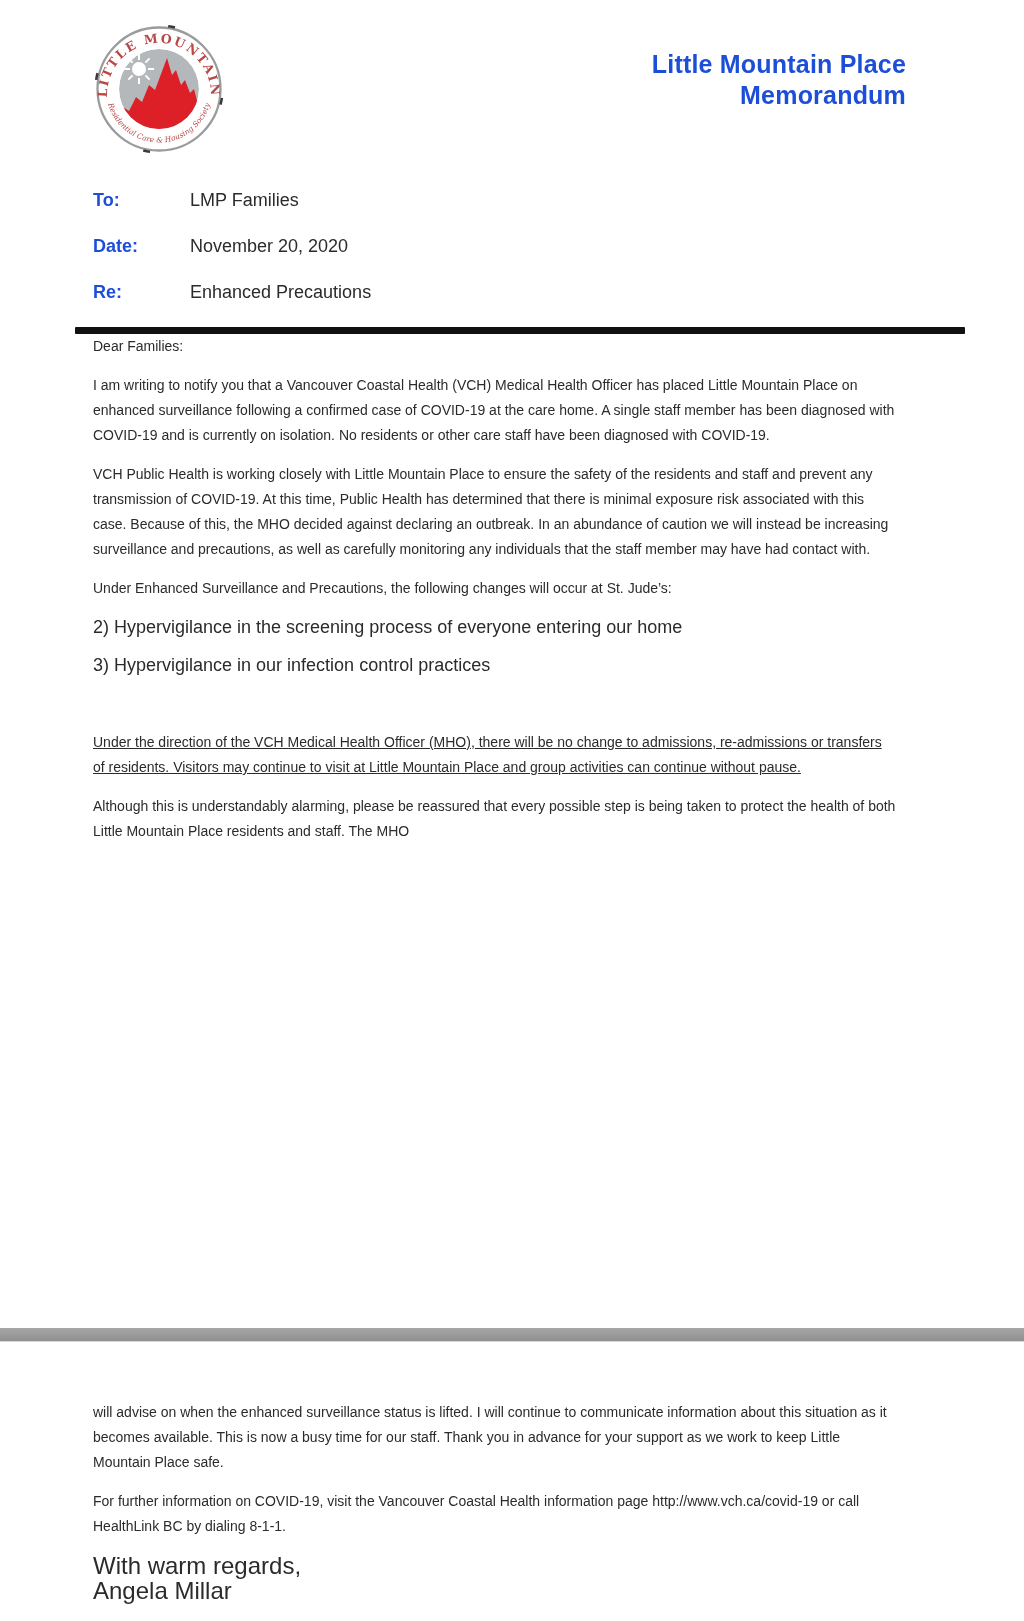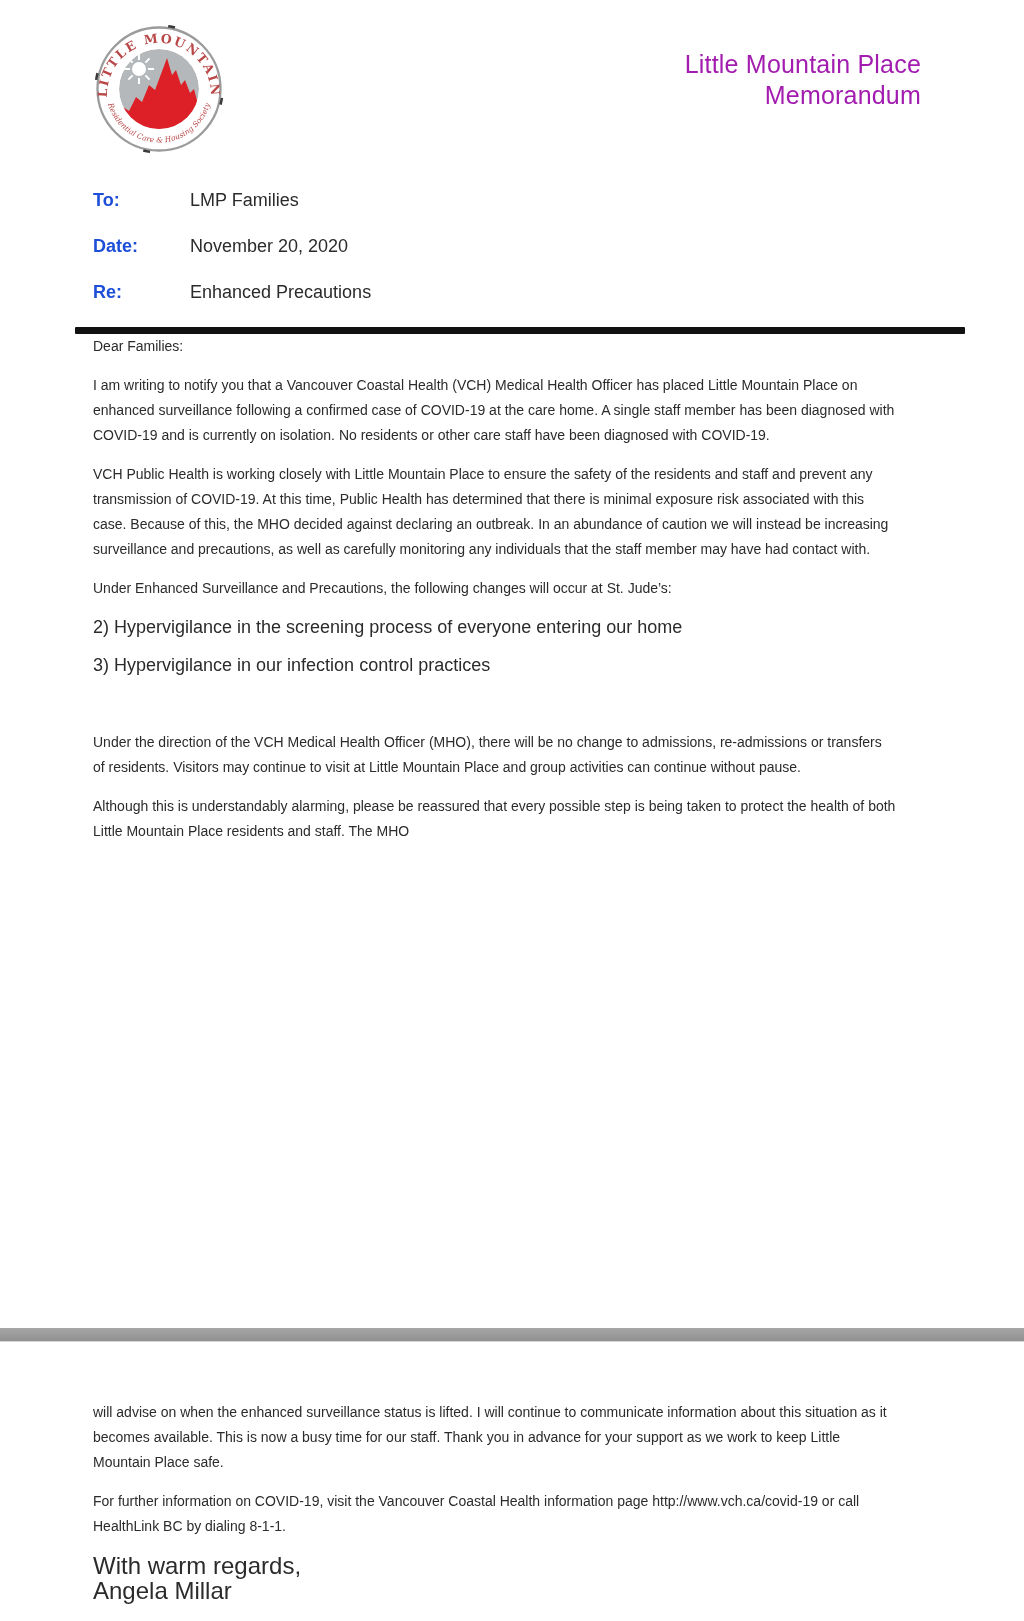--- a/index.html
+++ b/index.html
@@ -28,26 +28,26 @@
   }
   .header-row {
     display: flex;
     justify-content: space-between;
     align-items: flex-start;
     height: 140px;
   }
   .logo-wrap { width: 132px; height: 136px; }
   .memo-title {
     margin-top: 24px;
-    margin-right: 9px;
+    margin-right: 24px;
     text-align: right;
-    font-weight: normal;
+    font-weight: bold;
     font-size: 25px;
     line-height: 31px;
-    color: #a21caf;
+    color: #1d4ed8;
     letter-spacing: 0.2px;
   }
   .fields { margin-top: 24px; }
   .field-row {
     display: flex;
     font-size: 18px;
     line-height: 22px;
     margin-bottom: 24px;
   }
   .field-label {
@@ -70,21 +70,21 @@
     margin: 0 12px 14px 0;
     font-size: 14px;
     line-height: 25px;
   }
   .salutation { margin-top: 26px; }
   .list-item {
     font-size: 18px;
     line-height: 25px;
     margin: 0 0 13px 0;
   }
-  .gap-before { margin-top: 52px !important; }
+  .gap-before { margin-top: 52px !important; text-decoration: underline; }
   .page-break {
     width: 1024px;
     height: 13px;
     background: linear-gradient(#a6a6a6, #909090);
     border-bottom: 1px solid #d8d8d8;
   }
   .closing-block p { margin: 0; font-size: 24px; line-height: 25px; }
 </style>
 </head>
 <body>

